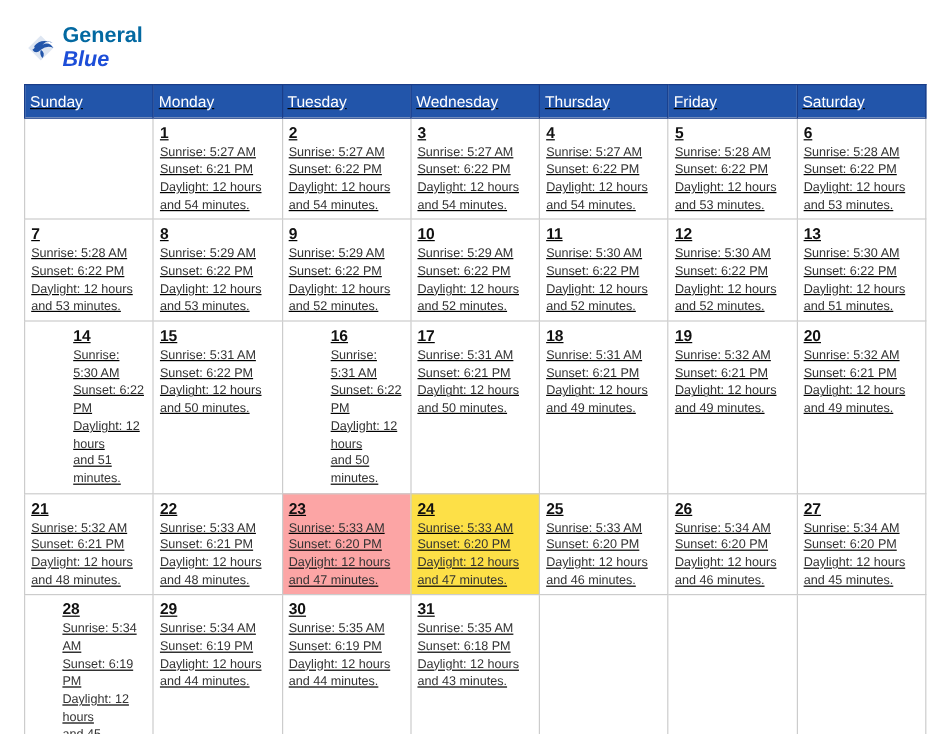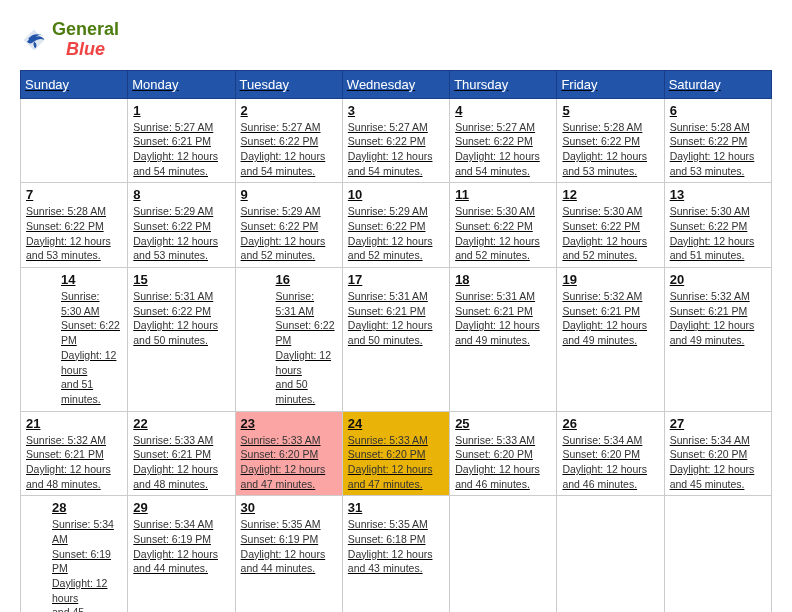--- a/index.html
+++ b/index.html
@@ -20,21 +20,21 @@
       display: flex;
       align-items: center;
       gap: 4px;
     }
     .logo-text {
       font-size: 18px;
       font-weight: bold;
       color: #1a1a1a;
       line-height: 1.1;
     }
-    .logo-text span { color: #4d7c0f; }
+    .logo-text span { color: #0369a1; }
     .logo-icon {
       width: 28px;
       height: 28px;
     }
     .title-block { text-align: right; }
     .month-title {
       font-size: 42px;
       font-weight: bold;
       color: #1a1a1a;
       line-height: 1.1;
@@ -87,21 +87,21 @@
 <body>
 
 <div class="header">
   <div class="logo">
     <svg class="logo-icon" viewBox="0 0 40 40">
       <path d="M20 5 L35 20 L20 35 L5 20 Z" fill="#2255aa" opacity="0.15"></path>
       <path d="M12 18 Q20 8 34 14 Q28 10 22 16 Q30 12 35 20 Q28 16 20 22 Q26 26 22 32 Q18 28 20 22 Q14 28 10 22 Q14 20 12 18Z" fill="#2255aa"></path>
     </svg>
     <div class="logo-text">
       <div><span>General</span></div>
-      <div style="color:#ef4444; font-style:italic;text-align:center;">Blue</div>
+      <div style="color:#1d4ed8; font-style:italic;">Blue</div>
     </div>
   </div>
   <div class="title-block">
     <div class="month-title"></div>
     <div class="location"></div>
   </div>
 </div>
 
 <table>
   <thead>
@@ -278,21 +278,21 @@
 Daylight: 12 hours
 and 48 minutes.</div>
         </td>
         <td style="background: #fca5a5;">
           <div class="day-number">23</div>
           <div class="day-info" style="white-space: pre-line;">Sunrise: 5:33 AM
 Sunset: 6:20 PM
 Daylight: 12 hours
 and 47 minutes.</div>
         </td>
-        <td style="background: #eab308;">
+        <td style="background: #fde047;">
           <div class="day-number">24</div>
           <div class="day-info" style="white-space: pre-line;">Sunrise: 5:33 AM
 Sunset: 6:20 PM
 Daylight: 12 hours
 and 47 minutes.</div>
         </td>
         <td style="background: rgb(255, 255, 255);">
           <div class="day-number">25</div>
           <div class="day-info" style="white-space: pre-line;">Sunrise: 5:33 AM
 Sunset: 6:20 PM

